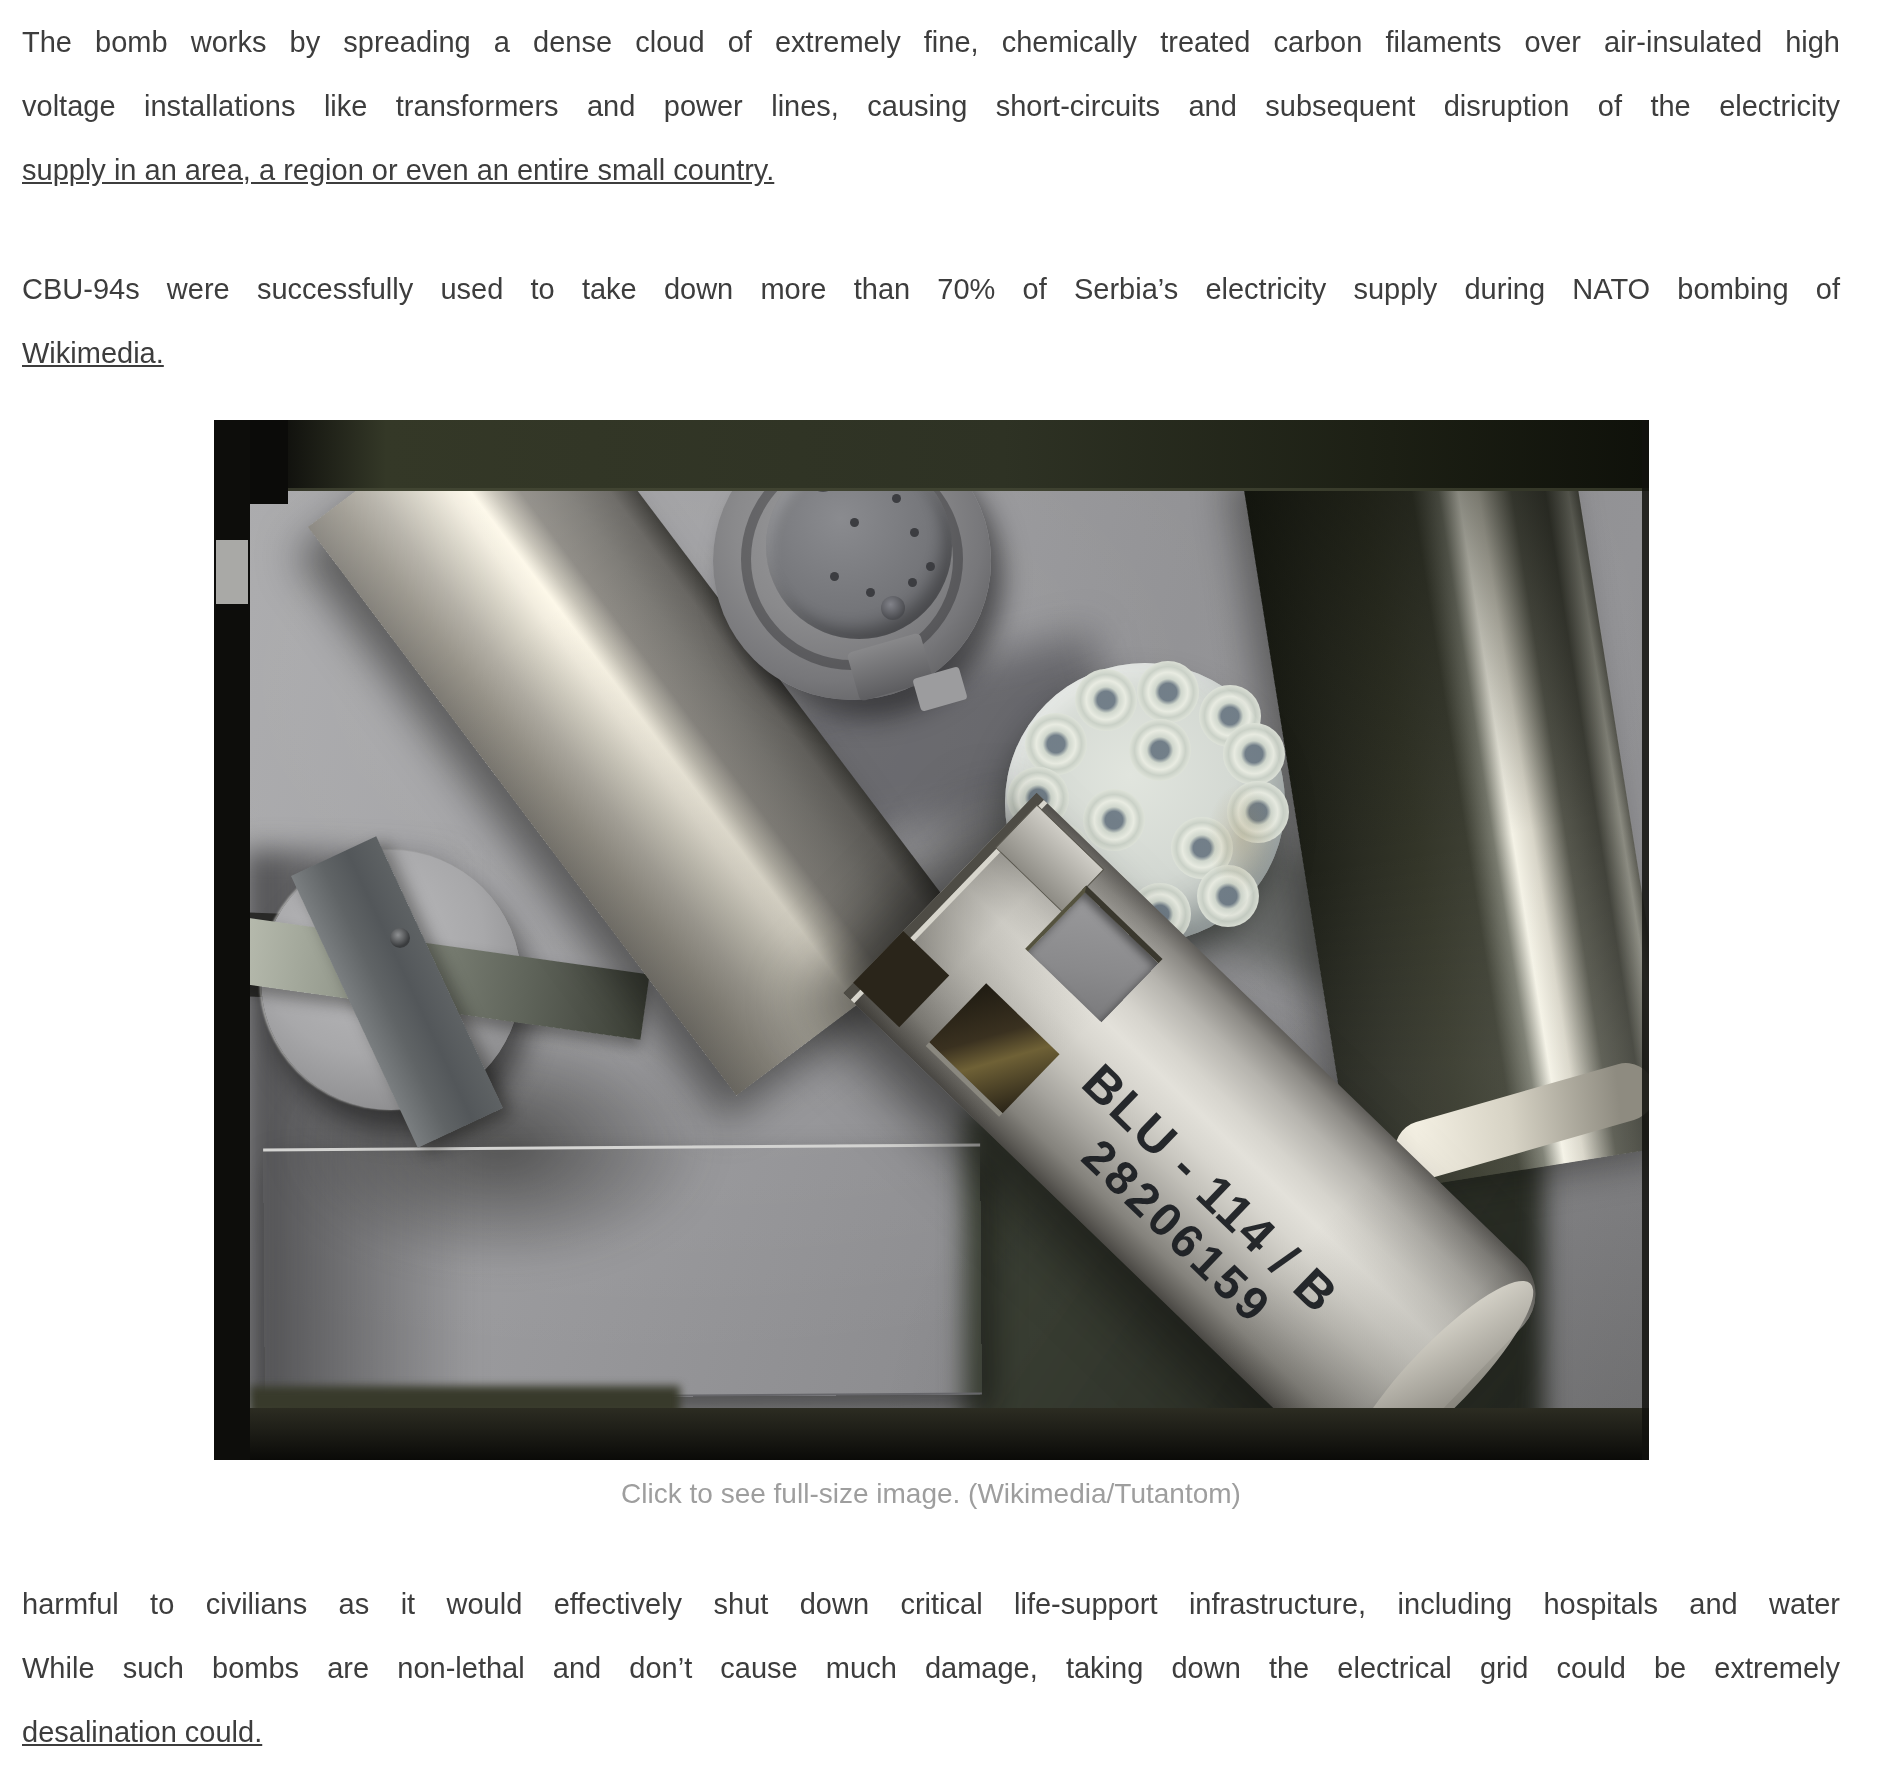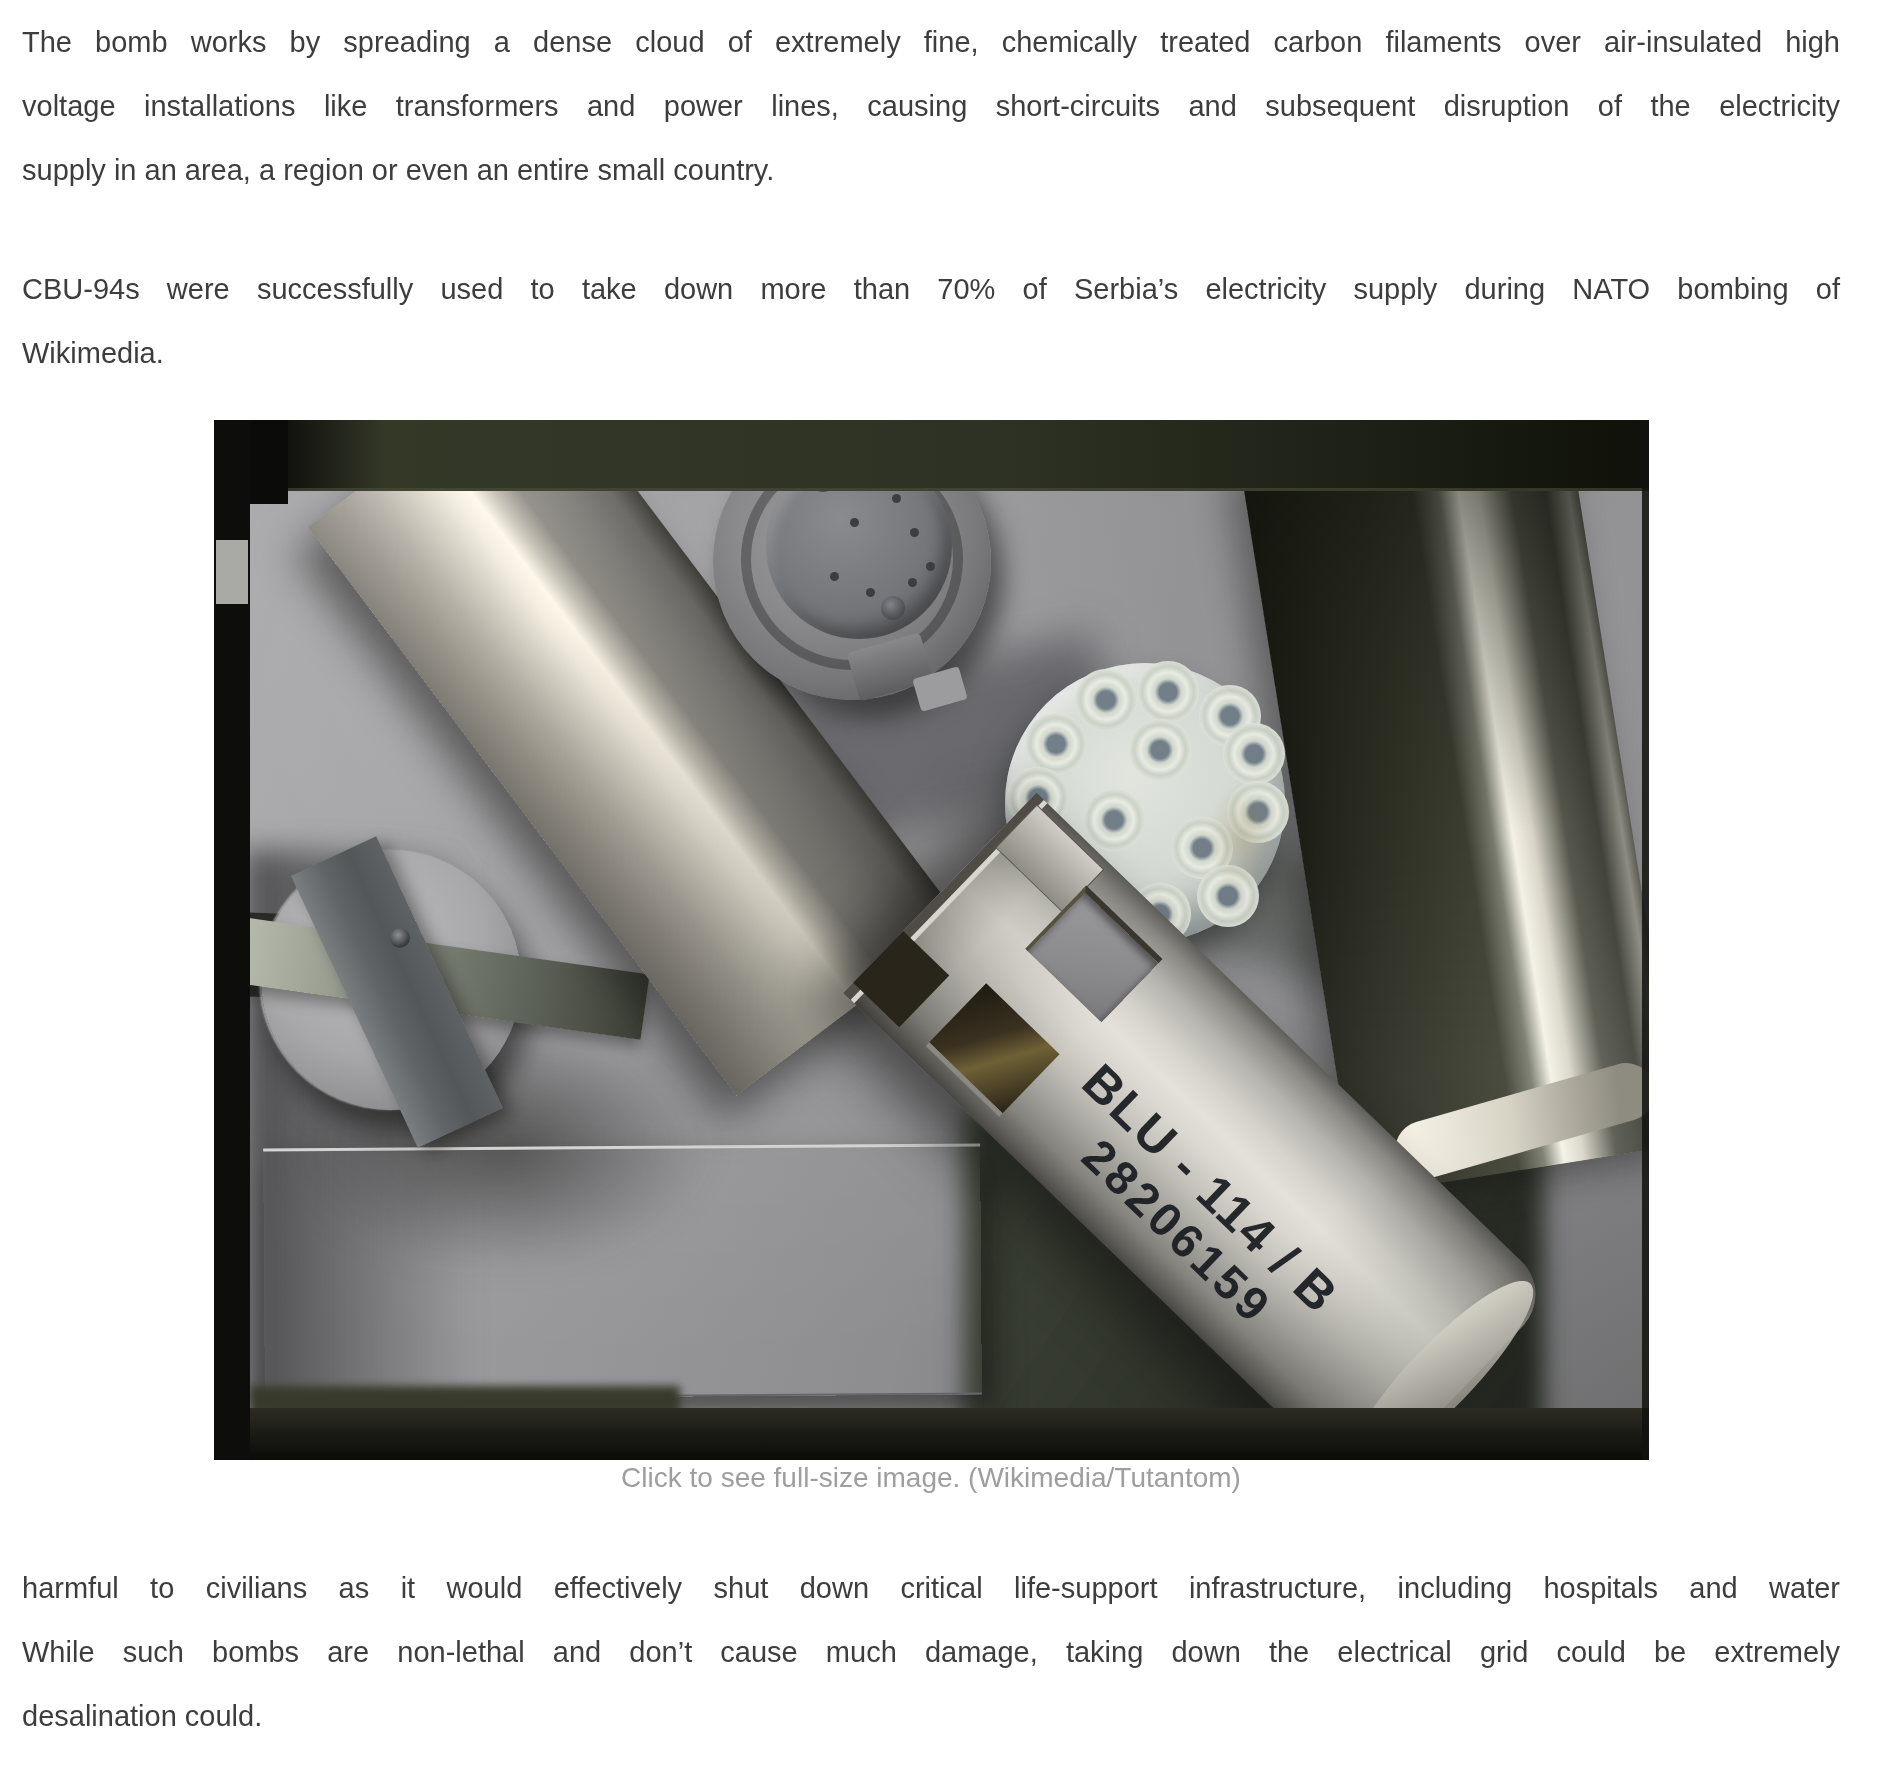--- a/index.html
+++ b/index.html
@@ -4,24 +4,24 @@
 <style>
   html,body{margin:0;padding:0;background:#ffffff;}
   body{
     width:1896px;height:1790px;overflow:hidden;
     font-family:"Liberation Sans", sans-serif;
     color:#3d3d3d;
   }
   .content{padding:10px 56px 0 22px;}
   p.para{margin:0 0 55px 0;font-size:29px;line-height:64px;color:#3d3d3d;}
   .ln{display:block;text-align:justify;text-align-last:justify;}
-  .ln-end{display:block;text-align:right;text-align-last:left;}
+  .ln-end{display:block;text-align:right;text-align-last:left;text-decoration:underline;}
 
   figure{margin:-20px 0 60px 0;padding:0;text-align:center;}
-  figcaption{font-size:28px;line-height:36px;color:#9e9e9e;}
+  figcaption{margin-top:16px;font-size:28px;line-height:36px;color:#9e9e9e;}
 
   
   .photo{
     position:relative;width:1435px;height:1040px;margin:0 auto;
     overflow:hidden;background:#8f8f92;cursor:pointer;
   }
   .photo *{position:absolute;}
   .ph-bg{left:0;top:0;width:100%;height:100%;
     background:
       radial-gradient(140% 120% at 30% 25%, rgba(255,255,255,.14), rgba(0,0,0,0) 55%),

